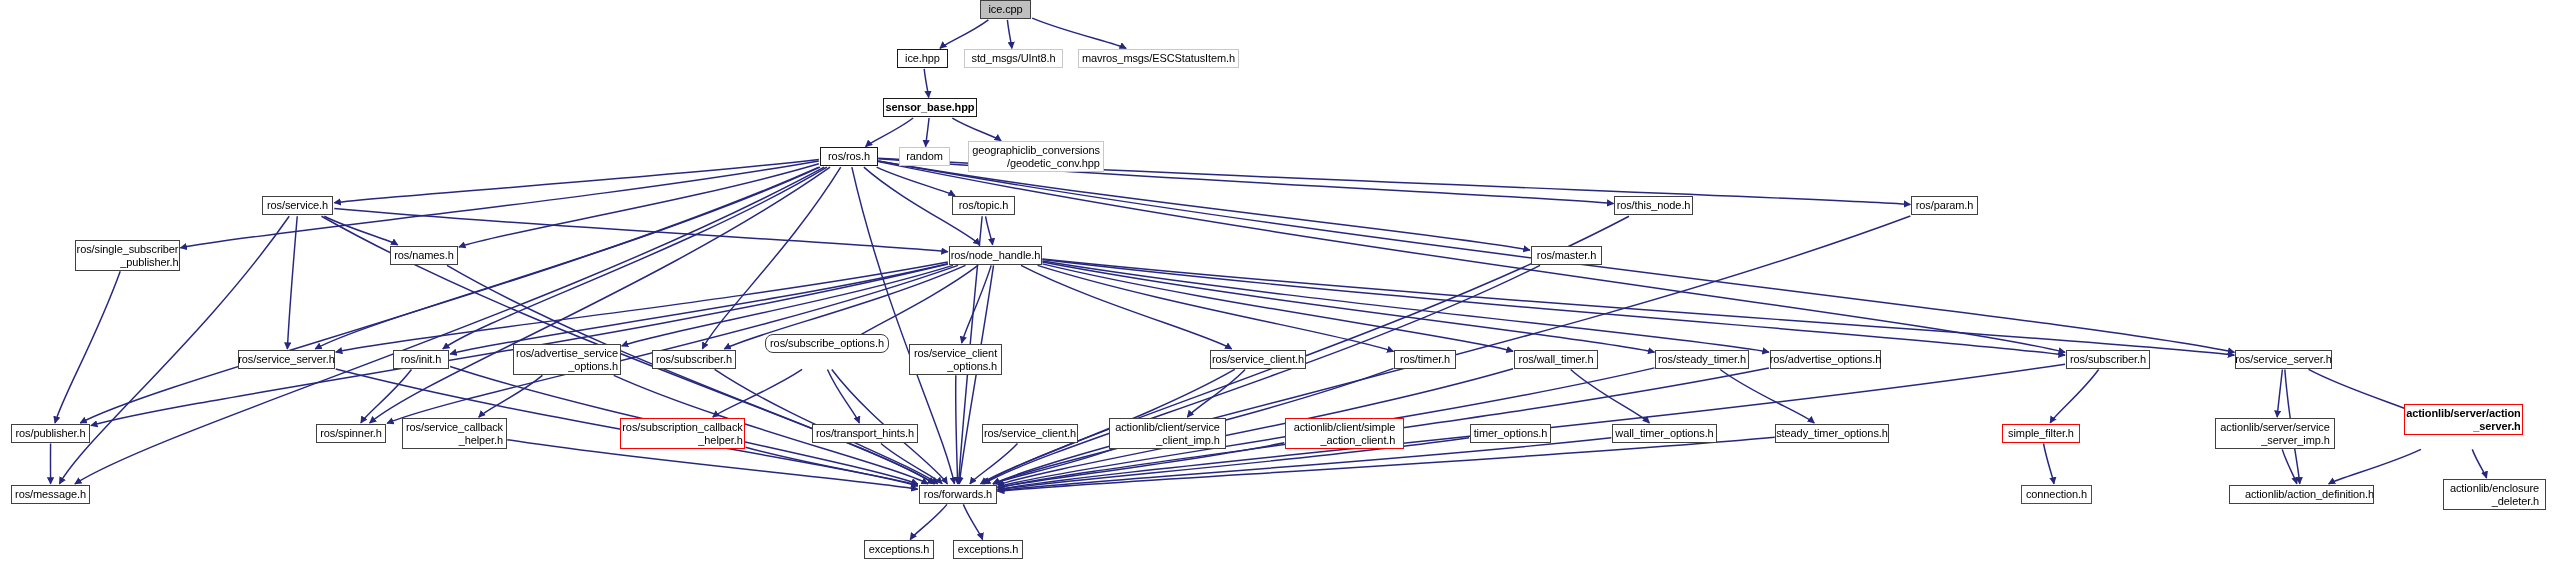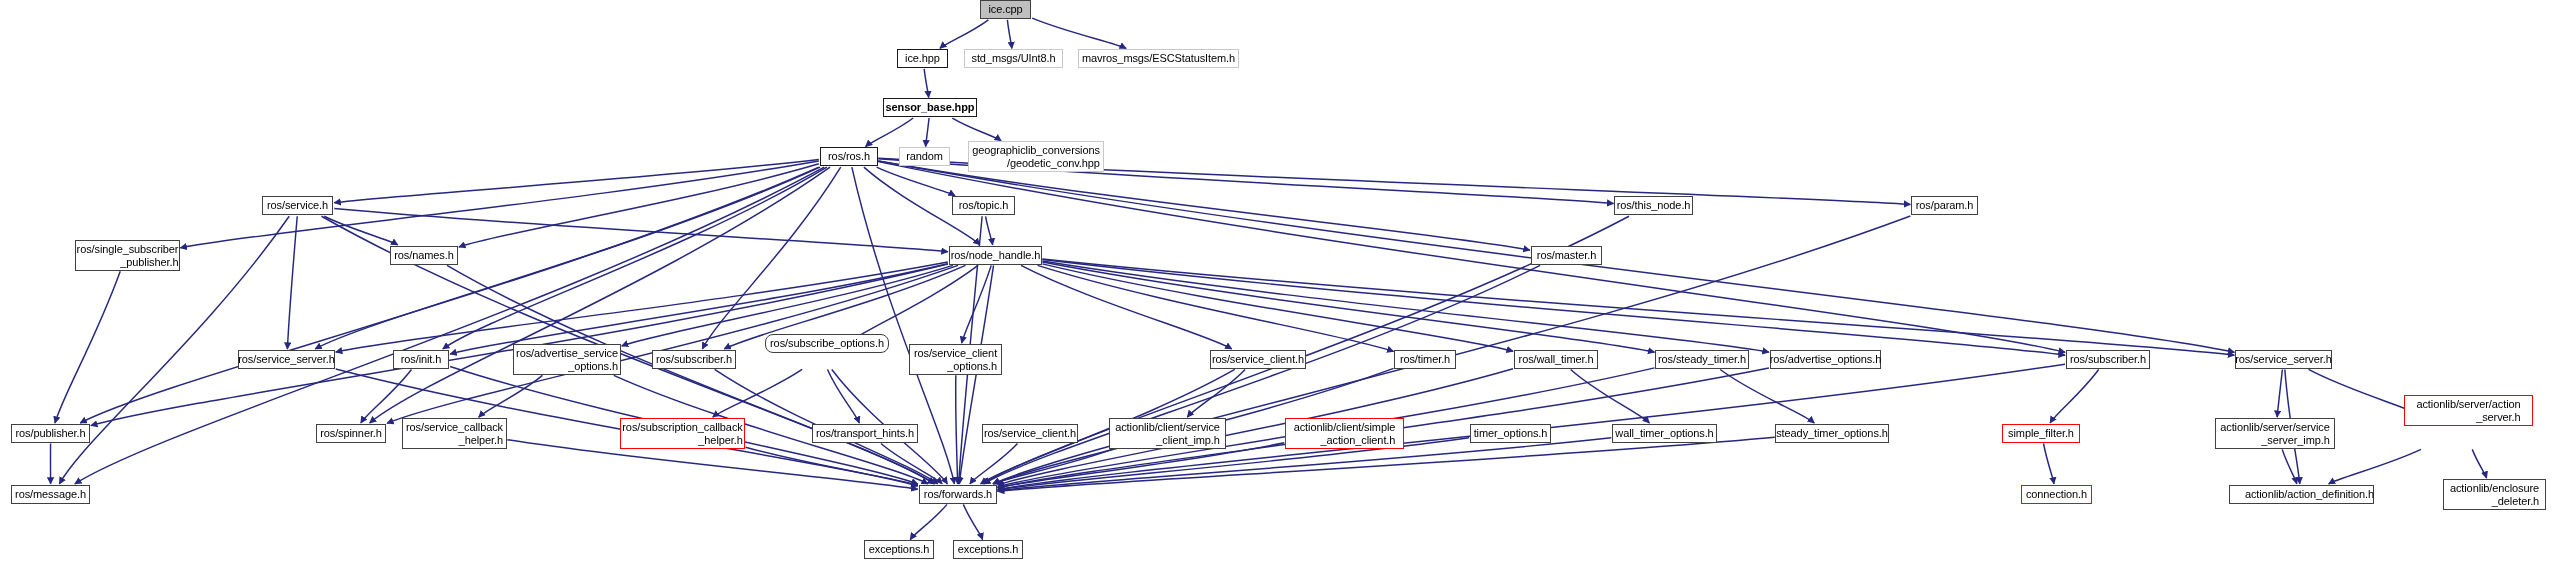--- a/index.html
+++ b/index.html
@@ -202,21 +202,21 @@
       <div class="node" style="left: 1109px; top: 418px; width: 117px; height: 31px;">actionlib/client/service
 _client_imp.h</div>
       <div class="node red" style="left: 1285px; top: 418px; width: 119px; height: 31px;">actionlib/client/simple
 _action_client.h</div>
       <div class="node" style="left: 1470px; top: 424px; width: 81px; height: 19px;">timer_options.h</div>
       <div class="node" style="left: 1612px; top: 424px; width: 105px; height: 19px;">wall_timer_options.h</div>
       <div class="node" style="left: 1775px; top: 424px; width: 114px; height: 19px;">steady_timer_options.h</div>
       <div class="node red" style="left: 2002px; top: 424px; width: 78px; height: 19px;">simple_filter.h</div>
       <div class="node" style="left: 2215px; top: 418px; width: 120px; height: 31px;">actionlib/server/service
 _server_imp.h</div>
-      <div class="node red" style="left: 2404px; top: 395px; width: 129px; height: 31px;">actionlib/server/action
+      <div class="node red" style="left: 2404px; top: 404px; width: 119px; height: 31px; font-weight: bold;">actionlib/server/action
 _server.h</div>
       <div class="node" style="left: 11px; top: 485px; width: 79px; height: 19px;">ros/message.h</div>
       <div class="node" style="left: 919px; top: 485px; width: 78px; height: 19px;">ros/forwards.h</div>
       <div class="node red" style="left: 2021px; top: 485px; width: 71px; height: 19px;">connection.h</div>
       <div class="node" style="left: 2229px; top: 485px; width: 145px; height: 19px; padding-left: 16px;">actionlib/action_definition.h</div>
       <div class="node" style="left: 2443px; top: 479px; width: 103px; height: 31px;">actionlib/enclosure
 _deleter.h</div>
       <div class="node" style="left: 864px; top: 540px; width: 70px; height: 19px;">exceptions.h</div>
       <div class="node" style="left: 953px; top: 540px; width: 70px; height: 19px;">exceptions.h</div>
     </div>

